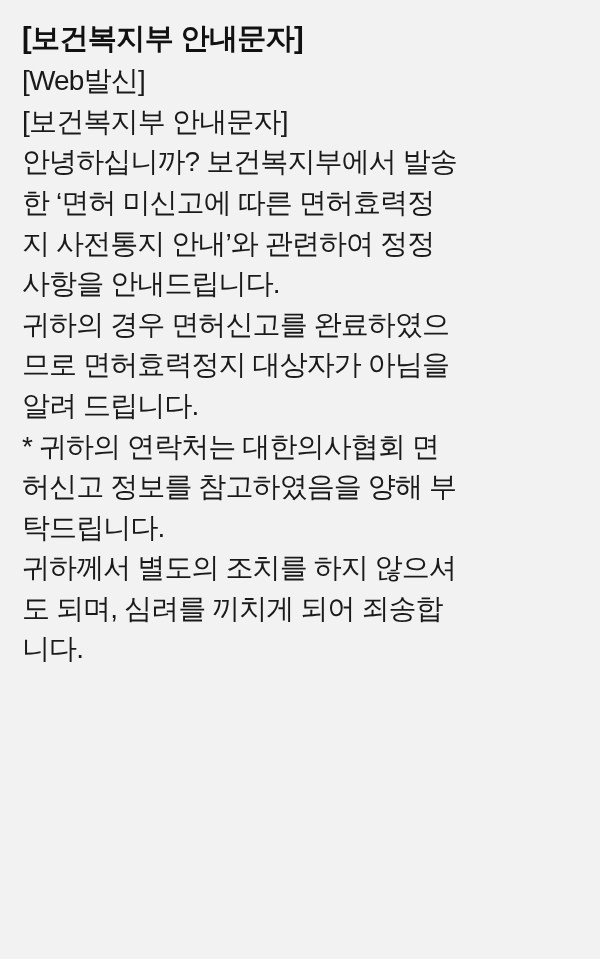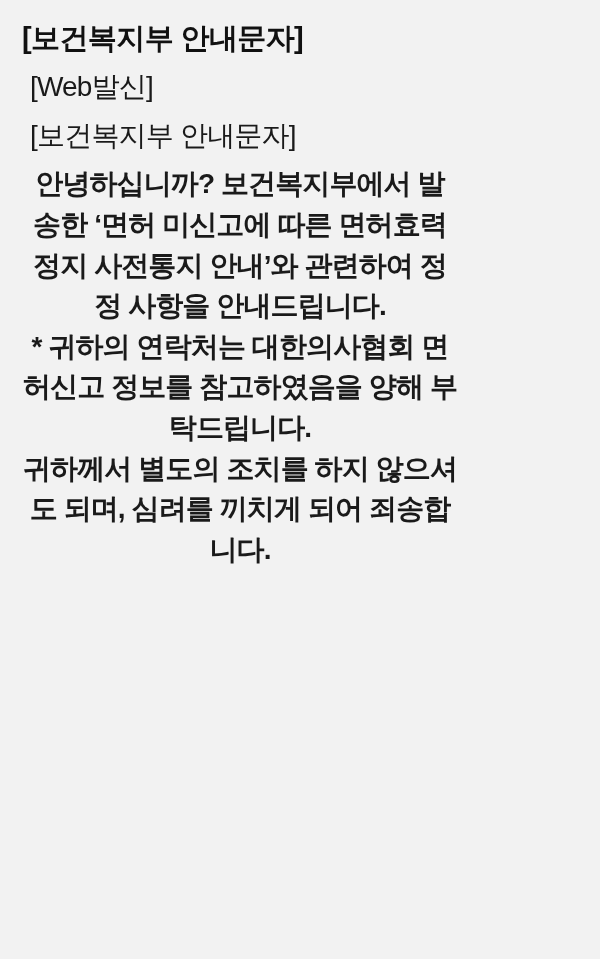--- a/index.html
+++ b/index.html
@@ -25,46 +25,46 @@
     font-weight: bold;
     line-height: 1.42;
     letter-spacing: -0.6px;
     margin: 0 0 2px 0;
     color: #111111;
   }
   .msg-line {
     font-size: 28px;
     line-height: 1.45;
     letter-spacing: -0.8px;
-    margin: 8px;
+    margin: 0;
     color: #1a1a1a;
     word-break: keep-all;
   }
   .msg-para {
     font-size: 28px;
     line-height: 1.45;
     letter-spacing: -0.9px;
     margin: 0;
     color: #1a1a1a;
-    text-align: center;
-    font-weight: bold;
+    text-align: left;
   }
 </style>
 </head>
 <body>
 
 <div class="message-sheet">
 
   <p class="msg-title">[보건복지부 안내문자]</p>
 
   <p class="msg-line">[Web발신]</p>
 
   <p class="msg-line">[보건복지부 안내문자]</p>
 
   <p class="msg-para"> 안녕하십니까? 보건복지부에서 발송한 ‘면허 미신고에 따른 면허효력정지 사전통지 안내’와 관련하여 정정 사항을 안내드립니다.</p>
 
 
+  <p class="msg-para">귀하의 경우 면허신고를 완료하였으므로 면허효력정지 대상자가 아님을 알려 드립니다.</p>
 
   <p class="msg-para"> * 귀하의 연락처는 대한의사협회 면허신고 정보를 참고하였음을 양해 부탁드립니다.</p>
 
   <p class="msg-para">귀하께서 별도의 조치를 하지 않으셔도 되며, 심려를 끼치게 되어 죄송합니다.</p>
 
 </div>
 
 </body></html>

